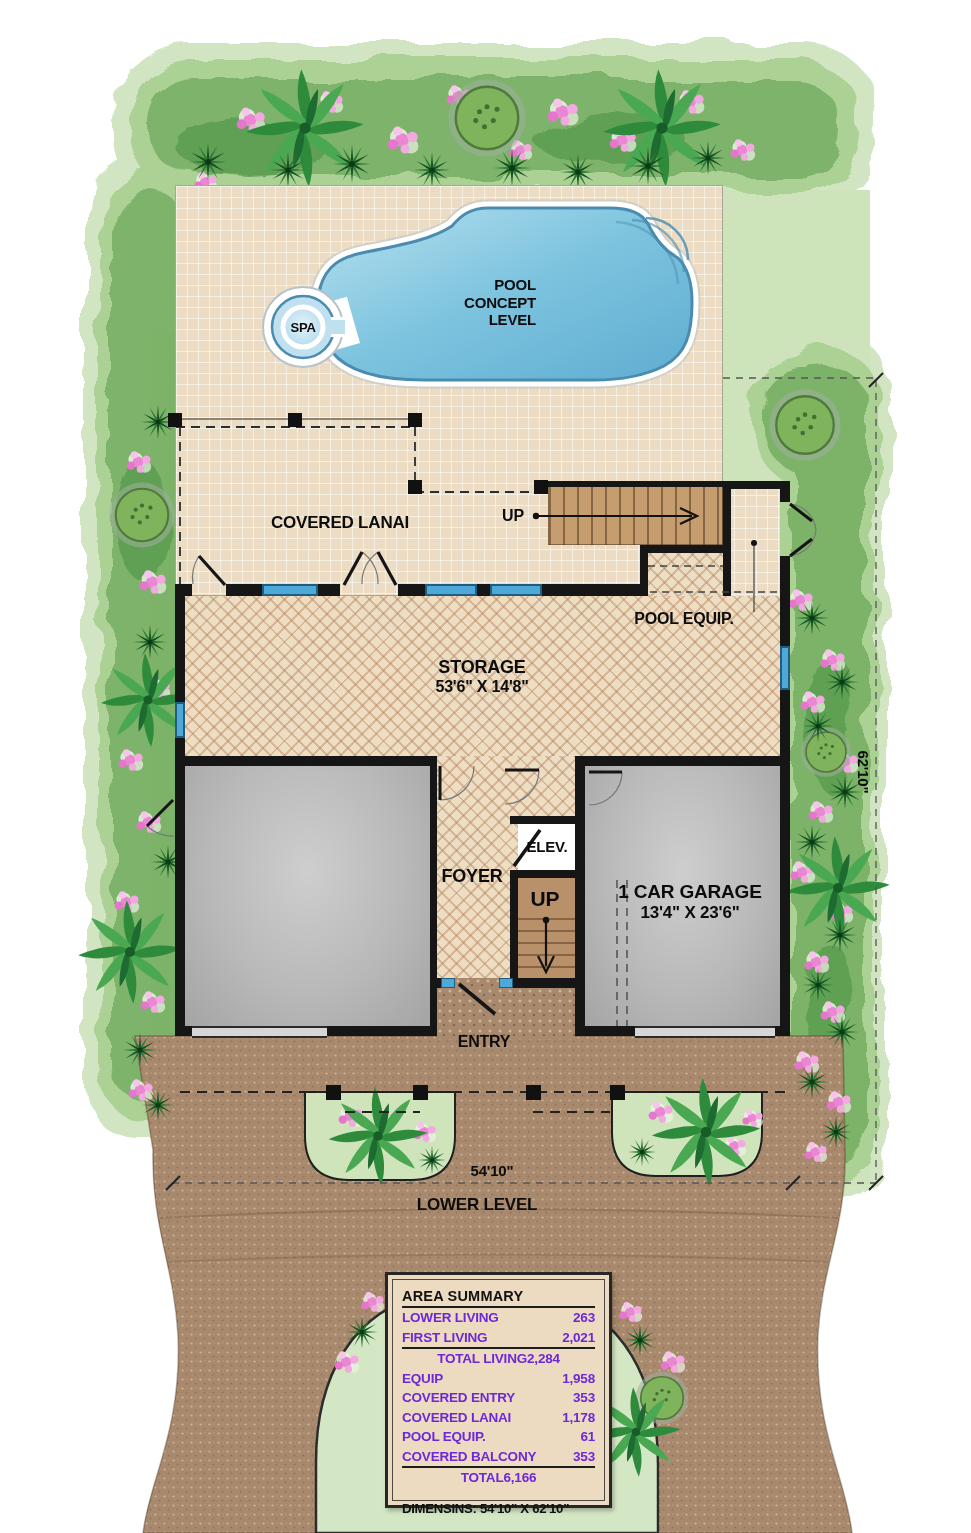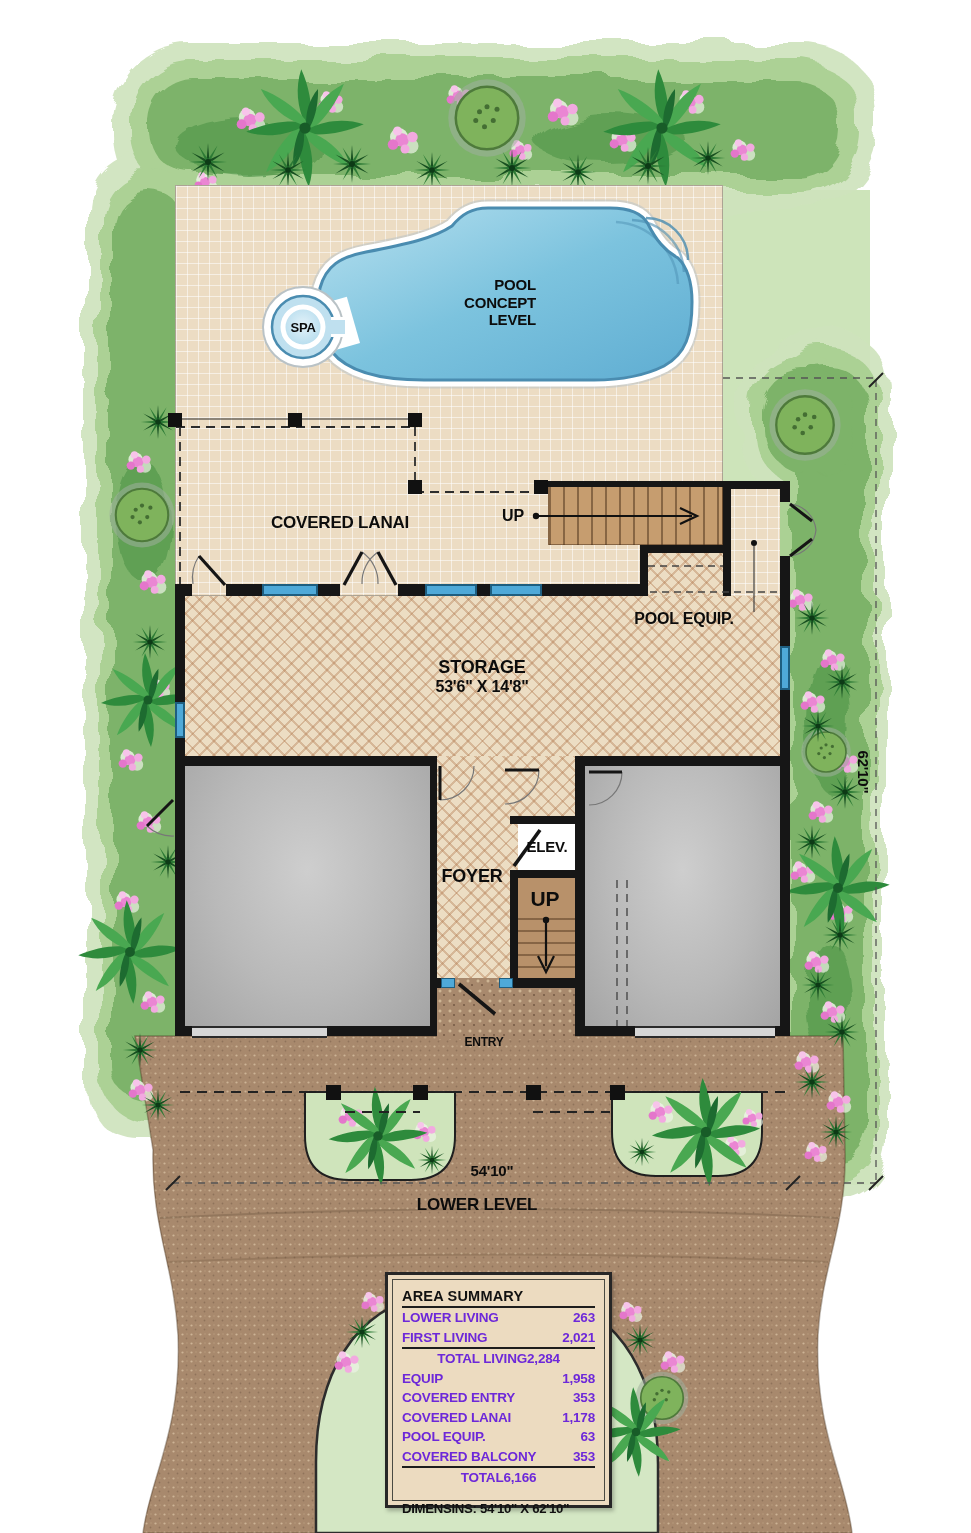--- a/index.html
+++ b/index.html
@@ -439,24 +439,28 @@
     <span>CONCEPT</span>
     <span>LEVEL</span>
   </div>
   <div class="lbl" style="left:303px;top:328px;font-size:13px;">SPA</div>
   <div class="lbl" style="left:513px;top:516px;font-size:16px;">UP</div>
   <div class="lbl" style="left:684px;top:619px;font-size:16px;">POOL EQUIP.</div>
   <div class="lbl" style="left:482px;top:677px;font-size:18px;">
     <span>STORAGE</span>
     <span style="font-size:16px;">53'6" X 14'8"</span>
   </div>
+  <div class="lbl" style="left:690px;top:902px;font-size:19px;">
+    <span>1 CAR GARAGE</span>
+    <span style="font-size:17px;">13'4" X 23'6"</span>
+  </div>
   <div class="lbl" style="left:472px;top:877px;font-size:18px;">FOYER</div>
   <div class="lbl" style="left:547px;top:847px;font-size:15px;">ELEV.</div>
   <div class="lbl" style="left:545px;top:899px;font-size:21px;">UP</div>
-  <div class="lbl" style="left:484px;top:1042px;font-size:12px;">ENTRY</div>
+  <div class="lbl" style="left:484px;top:1042px;font-size:16px;">ENTRY</div>
   <div class="lbl" style="left:492px;top:1171px;font-size:15px;">54'10"</div>
   <div class="lbl" style="left:477px;top:1205px;font-size:17px;">LOWER LEVEL</div>
   <div class="lbl rot90" style="left:863px;top:772px;font-size:15px;">62'10"</div>
 
   <div id="table">
     <div class="inner">
       <div class="t-title">AREA SUMMARY</div>
       <div class="t-row">
           <span>LOWER LIVING</span>
           <span>263</span>
@@ -476,21 +480,21 @@
       <div class="t-row">
           <span>COVERED ENTRY</span>
           <span>353</span>
         </div>
       <div class="t-row">
           <span>COVERED LANAI</span>
           <span>1,178</span>
         </div>
       <div class="t-row">
           <span>POOL EQUIP.</span>
-          <span>63</span>
+          <span>61</span>
         </div>
       <div class="t-row">
           <span>COVERED BALCONY</span>
           <span>353</span>
         </div>
       <div class="t-row t-sep">
           <span>TOTAL</span>
           <span>6,166</span>
         </div>
       <div class="t-note">DIMENSINS: 54'10" X 62'10"</div>

